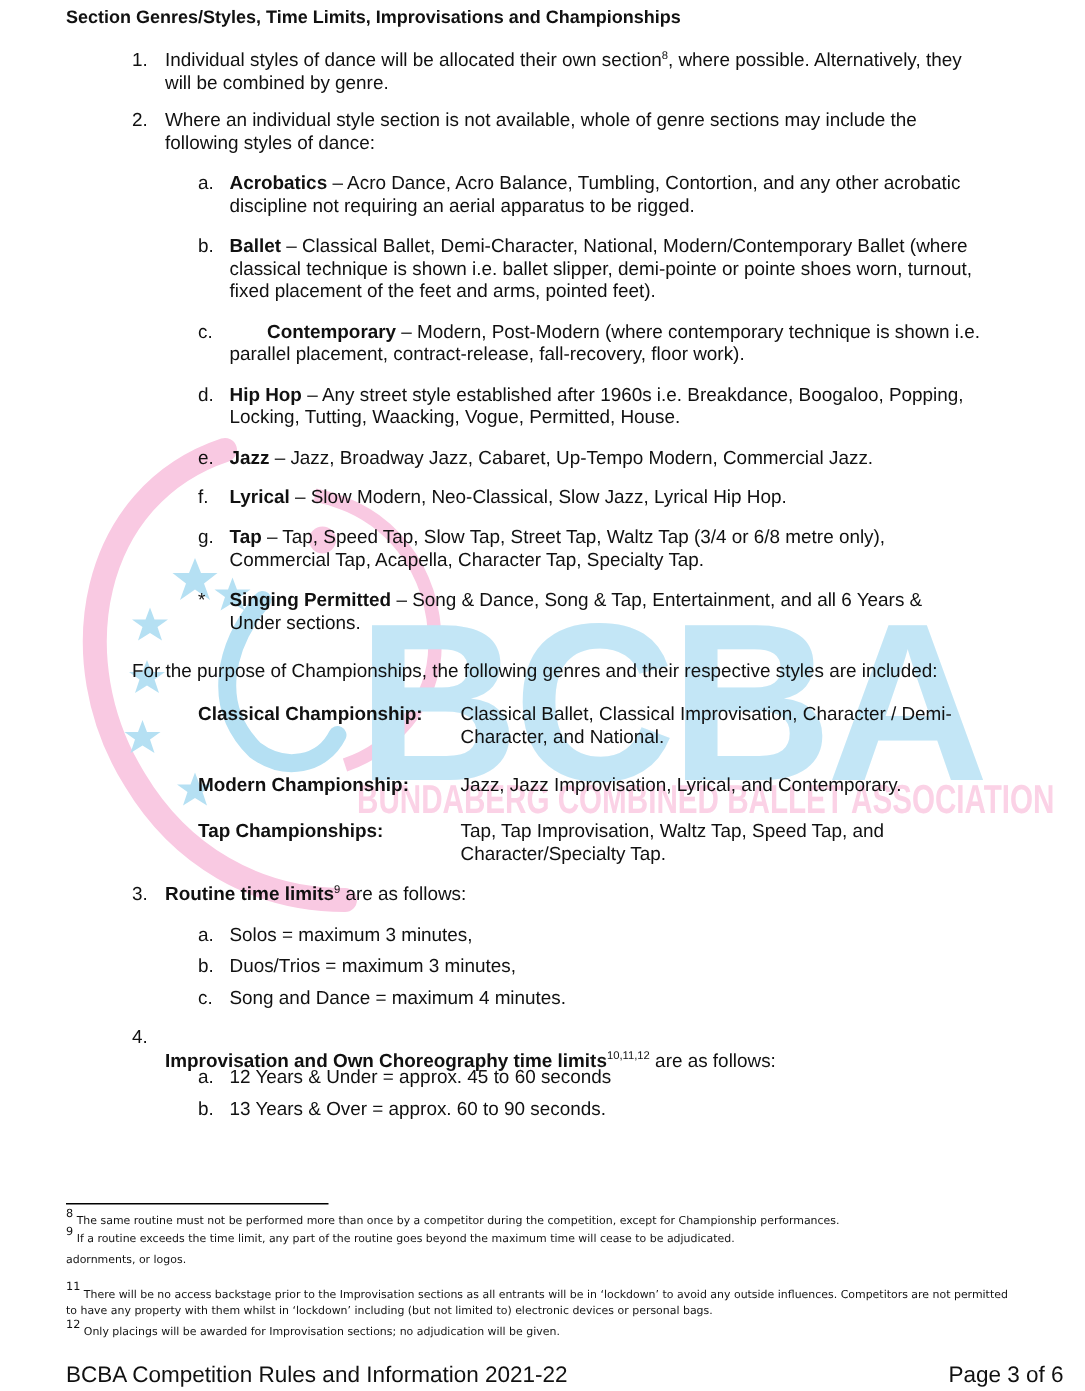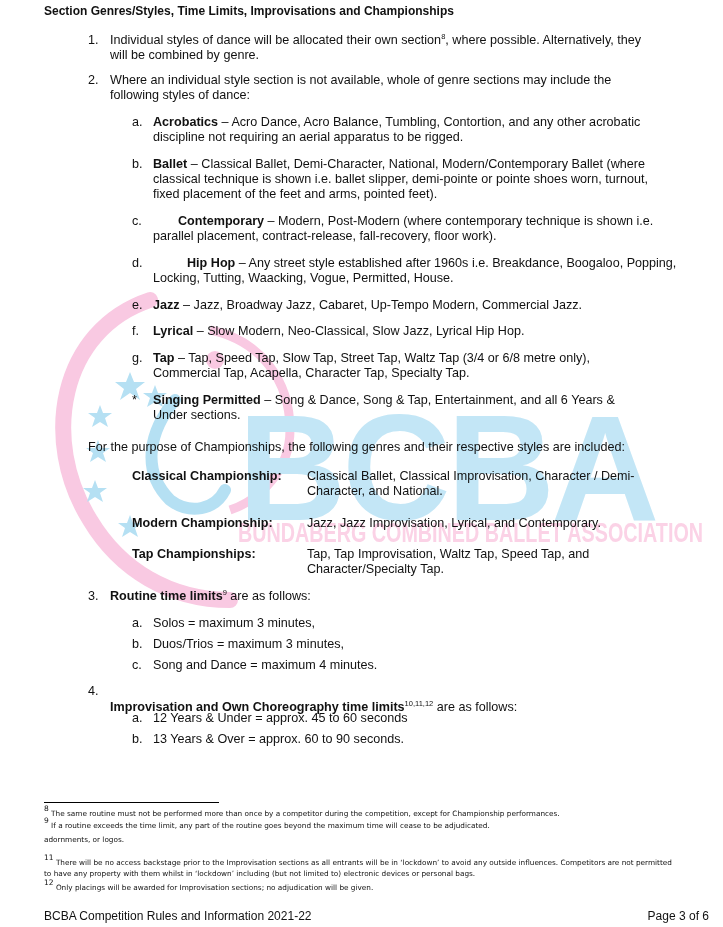--- a/index.html
+++ b/index.html
@@ -14,21 +14,21 @@
 
   
   .watermark { position: absolute; left: 0; top: 0; width: 723px; height: 927px; pointer-events: none; z-index: 0; }
   .content { position: relative; z-index: 1; }
 
   .title { left: 44px; top: 4px; font-size: 12px; font-weight: bold; }
   .num { width: 20px; }
   .line { white-space: nowrap; }
 
   .fn { font-family: "DejaVu Sans", sans-serif; font-size: 7.3px; line-height: 11px; color: #111; }
-  .footer { font-size: 12px; }
+  .footer { font-size: 15px; }
   .fn-rule { position: absolute; left: 44px; top: 802px; width: 175px; height: 1px; background: #000; }
 </style>
 </head>
 <body>
 
 <svg class="watermark" viewBox="0 0 723 927" xmlns="http://www.w3.org/2000/svg">
 
   <path d="M150,300 C60,330 40,440 90,520 C120,570 170,600 230,600" fill="none" stroke="#f9c9e2" stroke-width="16" stroke-linecap="round"></path>
   <path d="M210,330 C260,340 290,380 290,430 C290,470 260,500 230,510" fill="none" stroke="#f9c9e2" stroke-width="9"></path>
   <circle cx="215" cy="360" r="9" fill="#f9c9e2"></circle>
@@ -79,21 +79,21 @@
     </div>
 
     <div class="abs" style="left:132px; top:214px;">
       <span class="abs" style="left:0;top:0;">c.</span>
       <div class="abs line" style="left:21px;top:0;margin-left:25px;"><b>Contemporary</b><span> – Modern, Post-Modern (where contemporary technique is shown i.e.</span></div>
       <div class="abs line" style="left:21px;top:15px;">parallel placement, contract-release, fall-recovery, floor work).</div>
     </div>
 
     <div class="abs" style="left:132px; top:256px;">
       <span class="abs" style="left:0;top:0;">d.</span>
-      <div class="abs line" style="left:21px;top:0;margin-left:34px;"><b>Hip Hop</b><span> – Any street style established after 1960s i.e. Breakdance, Boogaloo, Popping,</span></div>
+      <div class="abs line" style="left:21px;top:0;"><b>Hip Hop</b><span> – Any street style established after 1960s i.e. Breakdance, Boogaloo, Popping,</span></div>
       <div class="abs line" style="left:21px;top:15px;">Locking, Tutting, Waacking, Vogue, Permitted, House.</div>
     </div>
 
     <div class="abs" style="left:132px; top:298px;">
       <span class="abs" style="left:0;top:0;">e.</span>
       <div class="abs line" style="left:21px;top:0;"><b>Jazz</b><span> – Jazz, Broadway Jazz, Cabaret, Up-Tempo Modern, Commercial Jazz.</span></div>
     </div>
 
     <div class="abs" style="left:132px; top:324px;">
       <span class="abs" style="left:0;top:0;">f.</span>

